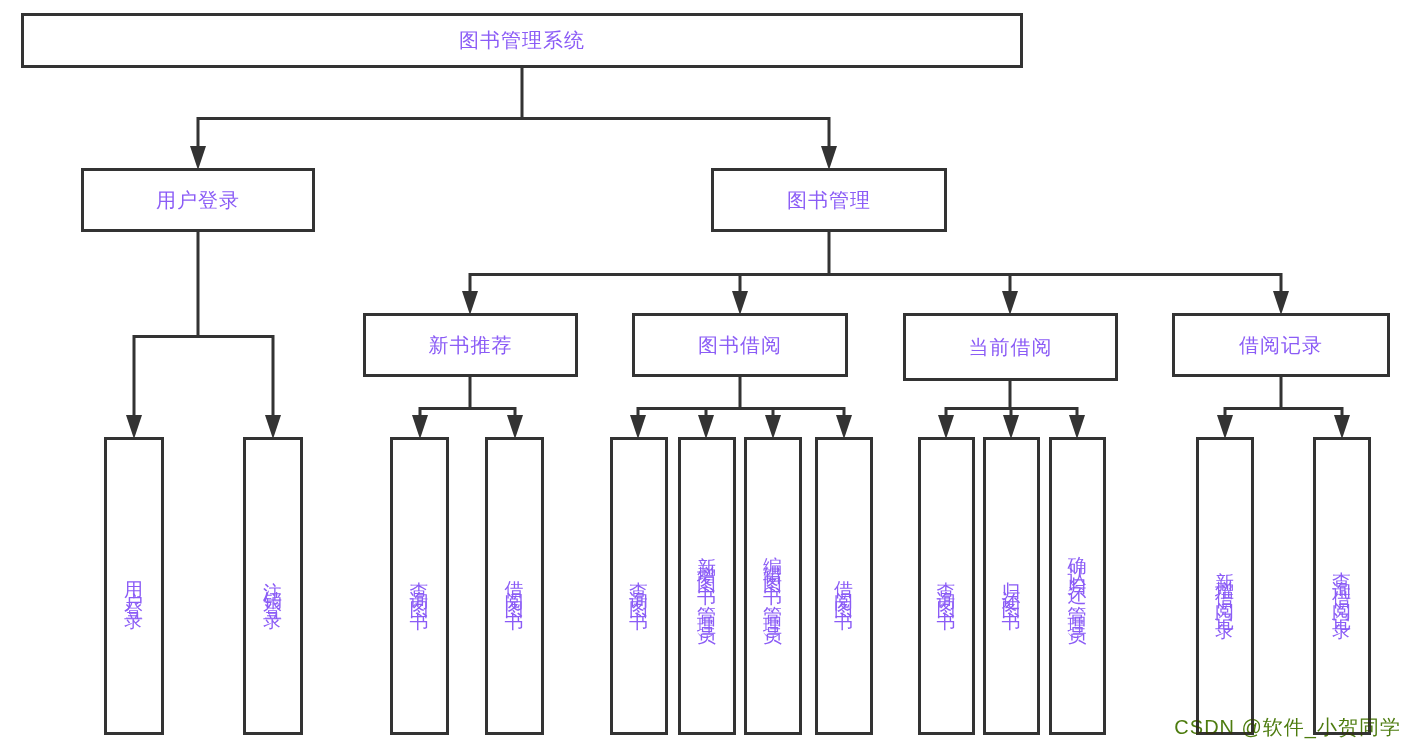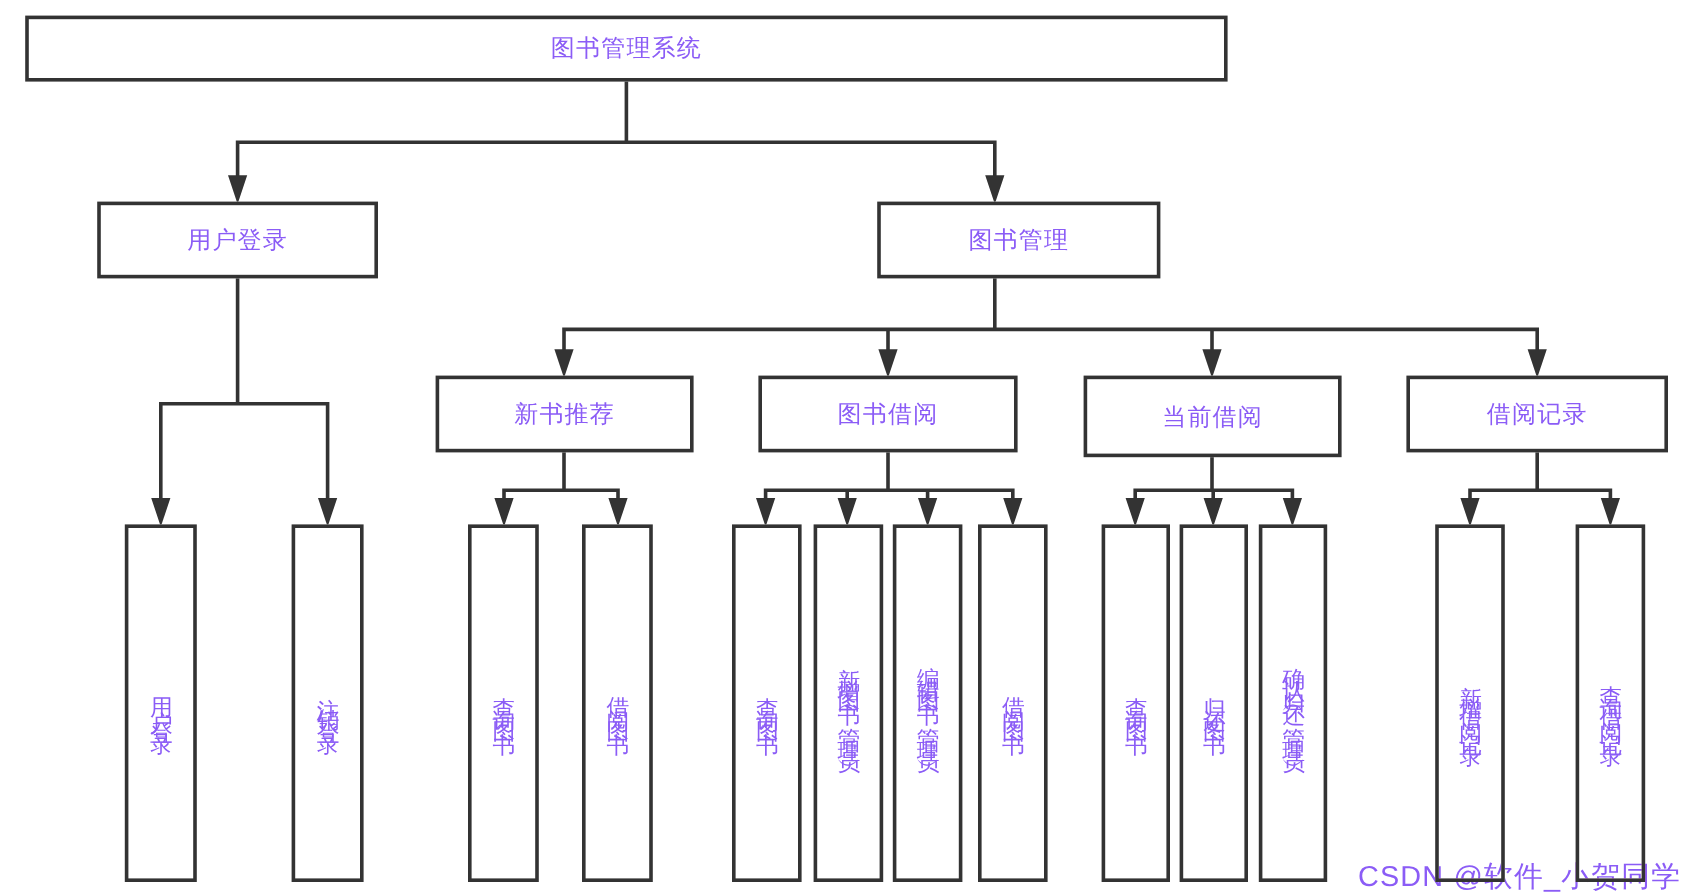--- a/index.html
+++ b/index.html
@@ -25,22 +25,22 @@
   .vbox .vtext{
     writing-mode:vertical-rl;
     text-orientation:mixed;
     letter-spacing:10px;
     line-height:1;
     white-space:nowrap;
   }
   #watermark{
     position:absolute;
     top:714px;right:4px;
-    font-size:24px;
-    color:#8b5cf6;
+    font-size:20px;
+    color:#4d7c0f;
     letter-spacing:1px;
     z-index:2;
     mix-blend-mode:darken;
     margin-left:26px;
   }
 </style>
 </head>
 <body>
 
 <div id="canvas">
@@ -85,21 +85,21 @@
     </g>
   </svg>
 
   <div class="box hbox" style="left:21px;top:13px;width:1002px;height:55px;">
     <span>图书管理系统</span>
   </div>
 
   <div class="box hbox" style="left:81px;top:168px;width:234px;height:64px;">
     <span>用户登录</span>
   </div>
-  <div class="box hbox" style="left:711px;top:168px;width:236px;height:64px;margin-left:20px;">
+  <div class="box hbox" style="left:711px;top:168px;width:236px;height:64px;">
     <span>图书管理</span>
   </div>
 
   <div class="box hbox" style="left:363px;top:313px;width:215px;height:64px;">
     <span>新书推荐</span>
   </div>
   <div class="box hbox" style="left:632px;top:313px;width:216px;height:64px;text-align:right;">
     <span>图书借阅</span>
   </div>
   <div class="box hbox" style="left:903px;top:313px;width:215px;height:68px;">

